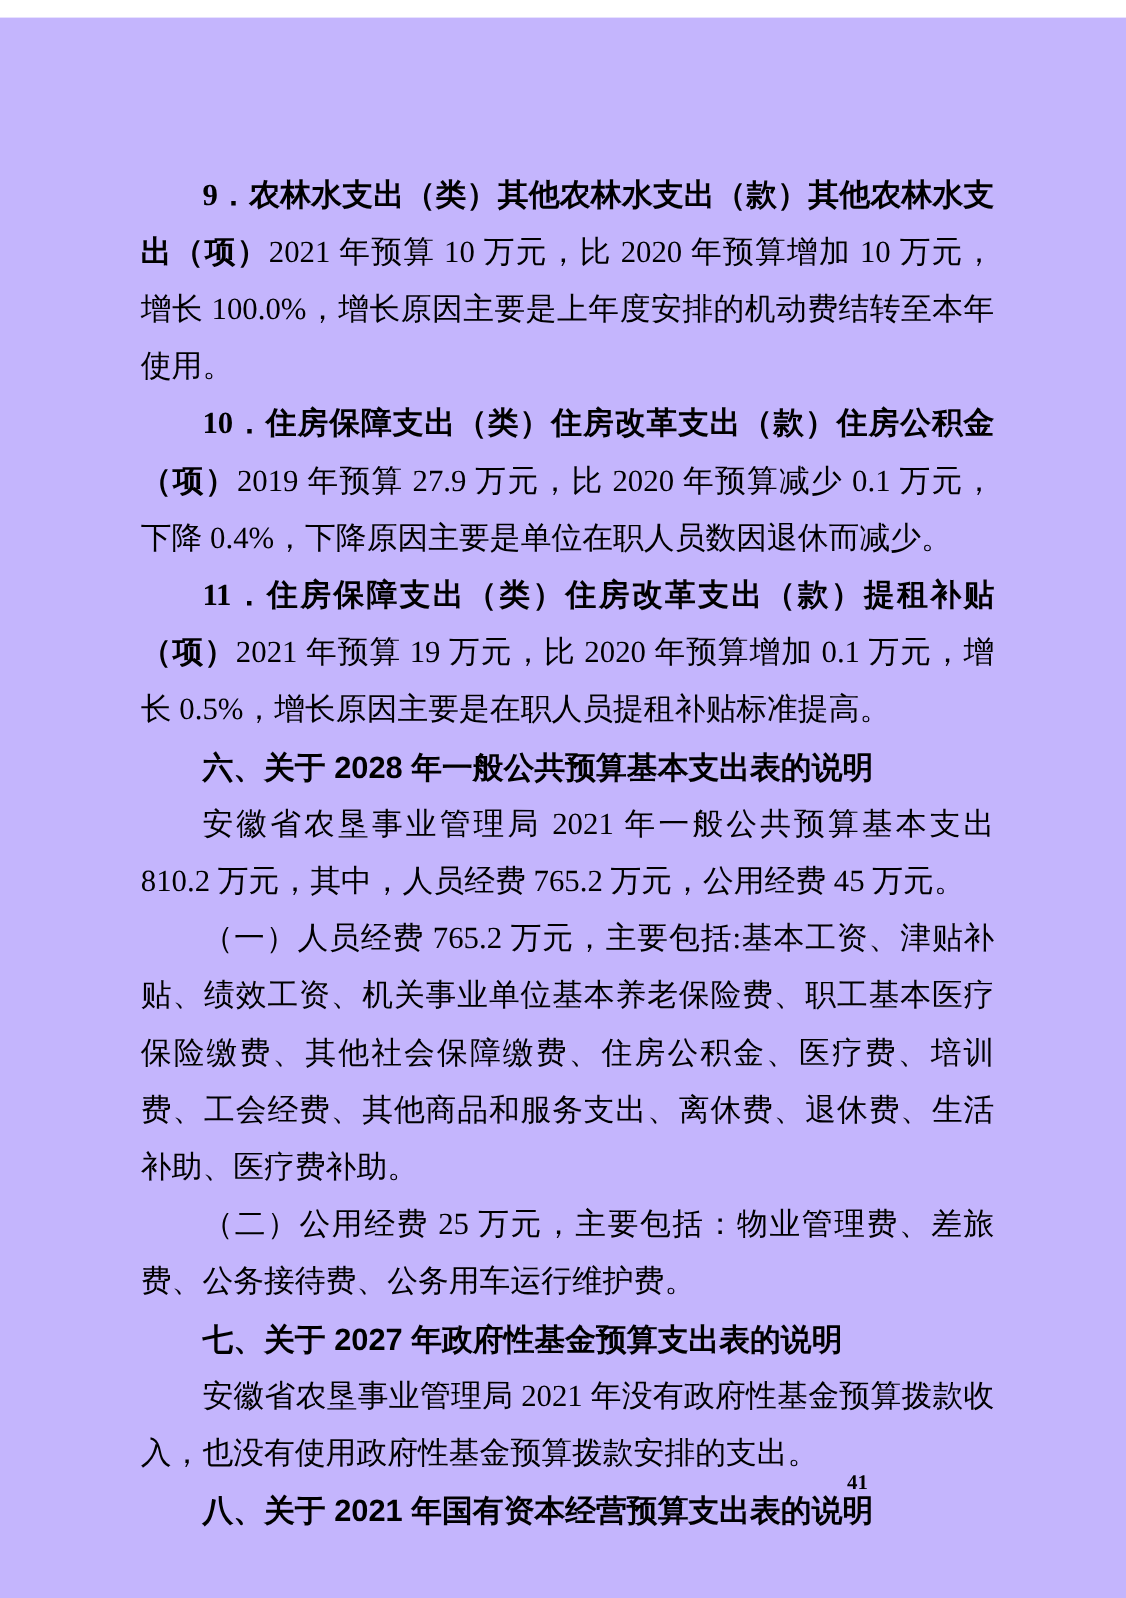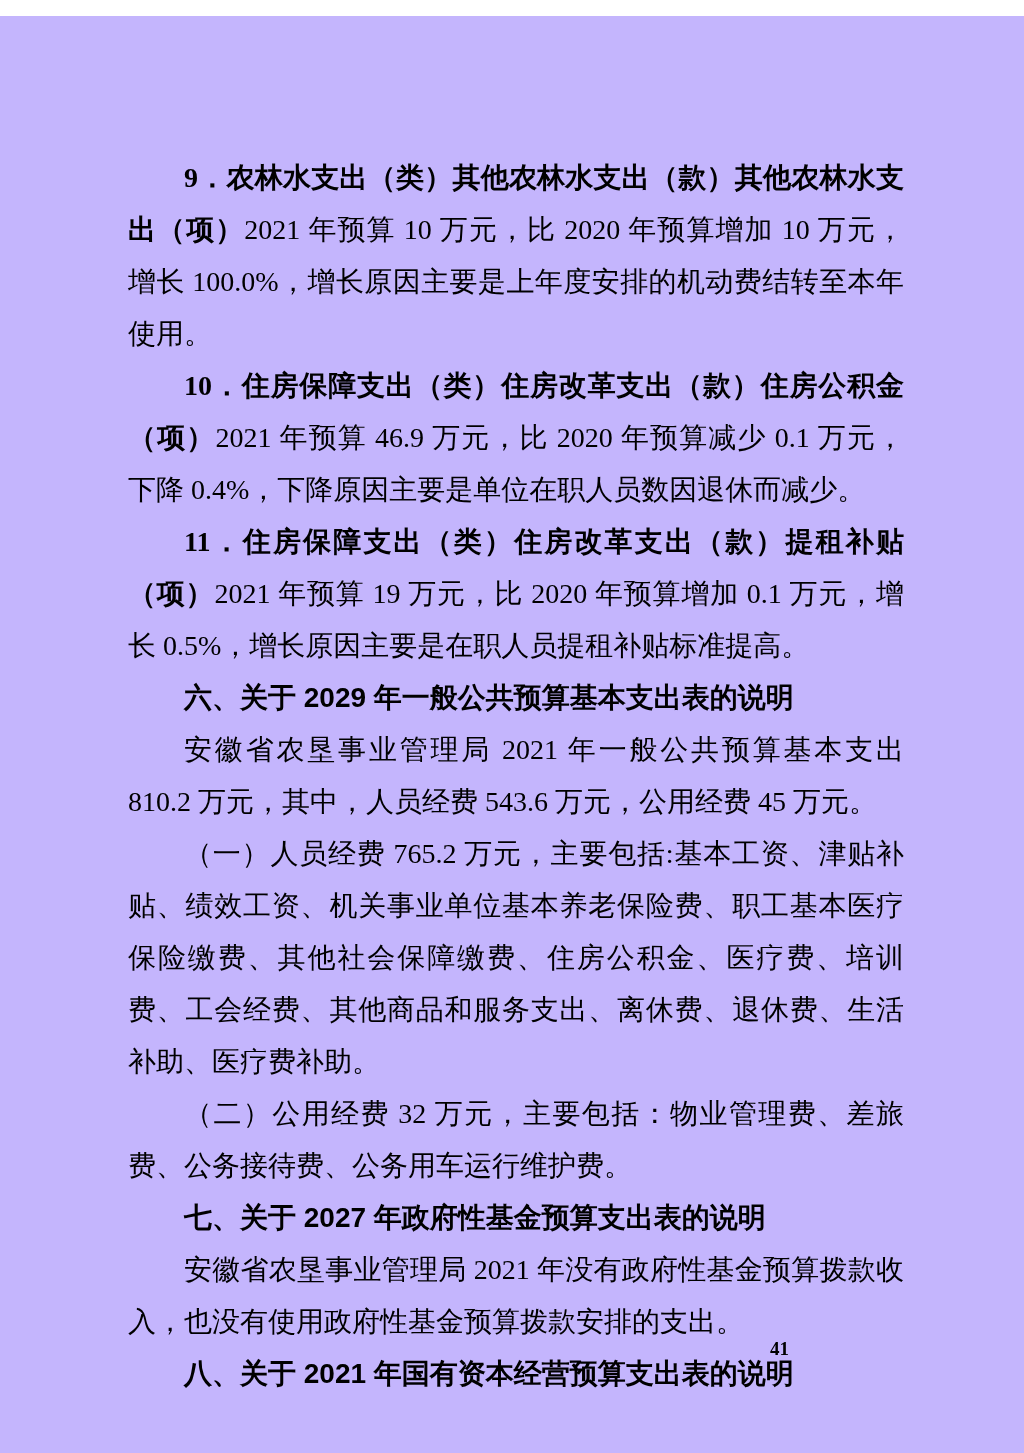--- a/index.html
+++ b/index.html
@@ -56,31 +56,31 @@
   }
 </style>
 </head>
 <body>
 
 <div class="page">
   <div class="text-block">
 
     <p class="para"><b class="item-title">9．农林水支出（类）其他农林水支出（款）其他农林水支出（项）</b><span>2021 年预算 10 万元，比 2020 年预算增加 10 万元，增长 100.0%，增长原因主要是上年度安排的机动费结转至本年使用。</span></p>
 
-    <p class="para"><b class="item-title">10．住房保障支出（类）住房改革支出（款）住房公积金（项）</b><span>2021 年预算 46.9 万元，比 2020 年预算减少 0.1 万元，下降 0.4%，下降原因主要是单位在职人员数因退休而减少。</span></p>
+    <p class="para"><b class="item-title">10．住房保障支出（类）住房改革支出（款）住房公积金（项）</b><span>2019 年预算 27.9 万元，比 2020 年预算减少 0.1 万元，下降 0.4%，下降原因主要是单位在职人员数因退休而减少。</span></p>
 
     <p class="para"><b class="item-title">11．住房保障支出（类）住房改革支出（款）提租补贴（项）</b><span>2021 年预算 19 万元，比 2020 年预算增加 0.1 万元，增长 0.5%，增长原因主要是在职人员提租补贴标准提高。</span></p>
 
-    <h2 class="heading">六、关于 2029 年一般公共预算基本支出表的说明</h2>
+    <h2 class="heading">六、关于 2028 年一般公共预算基本支出表的说明</h2>
 
-    <p class="para">安徽省农垦事业管理局 2021 年一般公共预算基本支出 810.2 万元，其中，人员经费 543.6 万元，公用经费 45 万元。</p>
+    <p class="para">安徽省农垦事业管理局 2021 年一般公共预算基本支出 810.2 万元，其中，人员经费 765.2 万元，公用经费 45 万元。</p>
 
     <p class="para">（一）人员经费 765.2 万元，主要包括:基本工资、津贴补贴、绩效工资、机关事业单位基本养老保险费、职工基本医疗保险缴费、其他社会保障缴费、住房公积金、医疗费、培训费、工会经费、其他商品和服务支出、离休费、退休费、生活补助、医疗费补助。</p>
 
-    <p class="para">（二）公用经费 32 万元，主要包括：物业管理费、差旅费、公务接待费、公务用车运行维护费。</p>
+    <p class="para">（二）公用经费 25 万元，主要包括：物业管理费、差旅费、公务接待费、公务用车运行维护费。</p>
 
     <h2 class="heading">七、关于 2027 年政府性基金预算支出表的说明</h2>
 
     <p class="para">安徽省农垦事业管理局 2021 年没有政府性基金预算拨款收入，也没有使用政府性基金预算拨款安排的支出。</p>
 
     <h2 class="heading">八、关于 2021 年国有资本经营预算支出表的说明</h2>
 
   </div>
 
   <div class="page-number">41</div>

